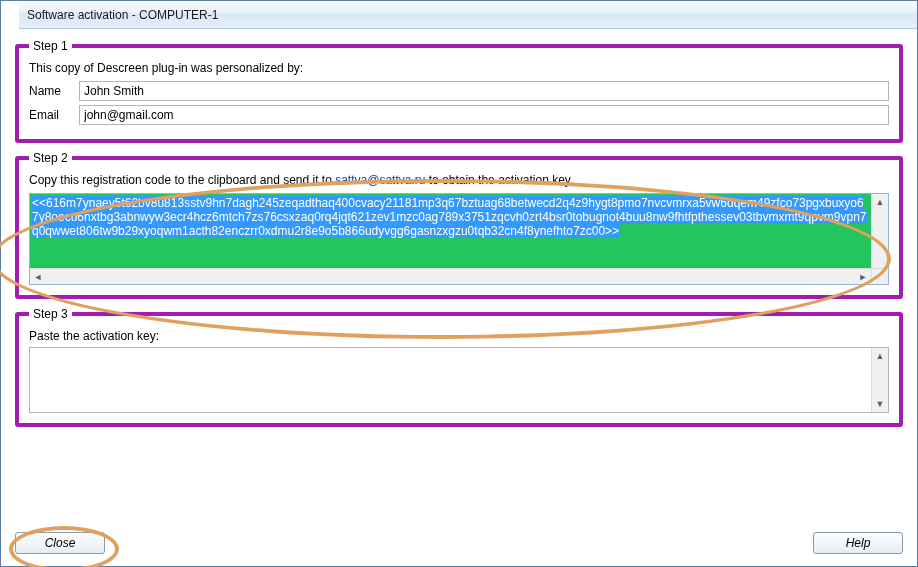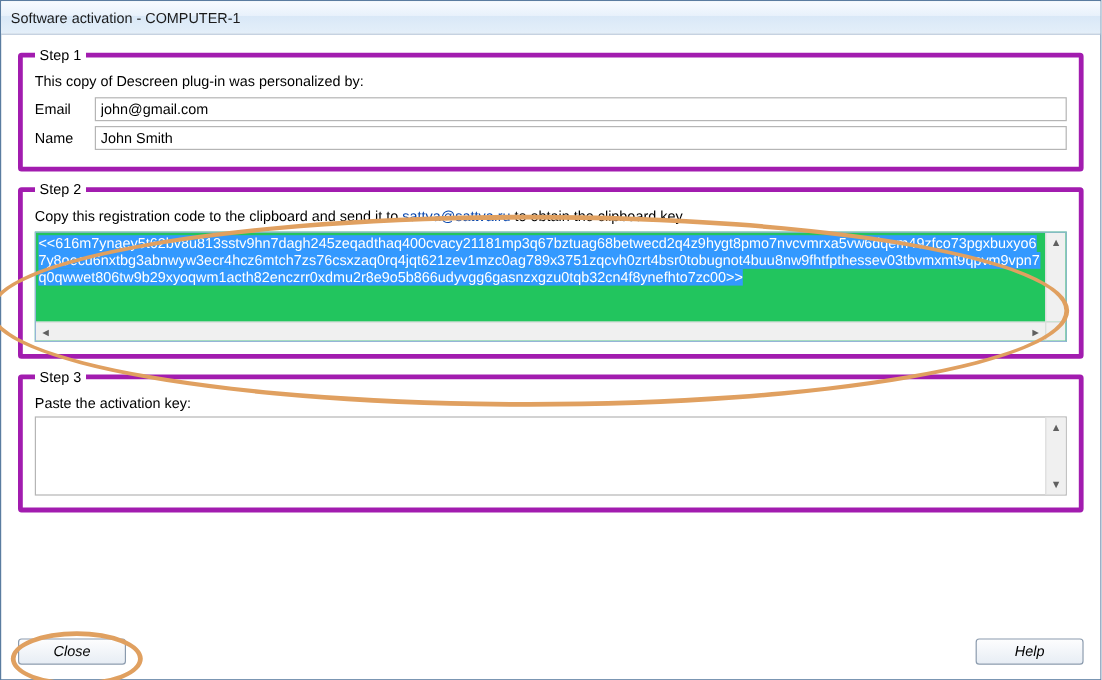--- a/index.html
+++ b/index.html
@@ -10,20 +10,21 @@
     font-size: 12px;
     background: #fff;
     color: #000;
     overflow: hidden;
   }
   .window {
     width: 918px; height: 567px;
     border: 1px solid #5a7ca0;
     background: #fff;
     position: relative;
+    padding-left: 18px;
   }
   .titlebar {
     height: 28px;
     background: linear-gradient(to bottom, #f7fbff 0%, #e8f1fb 45%, #d9e8f7 46%, #e4eff9 100%);
     border-bottom: 1px solid #b8c8da;
     display: flex;
     align-items: center;
     padding: 0 8px;
     color: #1a1a1a;
   }
@@ -159,33 +160,33 @@
   <div class="titlebar">
     <span>Software activation - COMPUTER-1</span>
   </div>
 
   <div class="client">
 
     <fieldset class="step">
       <legend>Step 1</legend>
       <div class="step1-desc">This copy of Descreen plug-in was personalized by:</div>
       <div class="row">
+        <label>Name</label>
+        <input class="text-input" type="text" value="John Smith" style="">
+      </div>
+      <div class="row">
         <label>Email</label>
         <input class="text-input" type="text" value="john@gmail.com" style="">
-      </div>
-      <div class="row">
-        <label>Name</label>
-        <input class="text-input" type="text" value="John Smith" style="">
       </div>
     </fieldset>
 
     <fieldset class="step">
       <legend>Step 2</legend>
       <div class="step2-desc">
-        <span>Copy this registration code to the clipboard and send it to </span><a class="email">sattva@sattva.ru</a><span> to obtain the clipboard key.</span>
+        <span>Copy this registration code to the clipboard and send it to </span><a class="email">sattva@sattva.ru</a><span> to obtain the activation key.</span>
       </div>
       <div class="codebox">
         <div class="codebox-inner">
           <span class="sel">&lt;&lt;616m7ynaey5t62bv8u813sstv9hn7dagh245zeqadthaq400cvacy21181mp3q67bztuag68betwecd2q4z9hygt8pmo7nvcvmrxa5vw6dqem49zfco73pgxbuxyo67y8oecu6nxtbg3abnwyw3ecr4hcz6mtch7zs76csxzaq0rq4jqt621zev1mzc0ag789x3751zqcvh0zrt4bsr0tobugnot4buu8nw9fhtfpthessev03tbvmxmt9qpvm9vpn7q0qwwet806tw9b29xyoqwm1acth82enczrr0xdmu2r8e9o5b866udyvgg6gasnzxgzu0tqb32cn4f8ynefhto7zc00&gt;&gt;</span>
         </div>
         <div class="vscroll">
           <div class="arrow">▲</div>
         </div>
         <div class="hscroll">
           <div class="harrow">◄</div>

